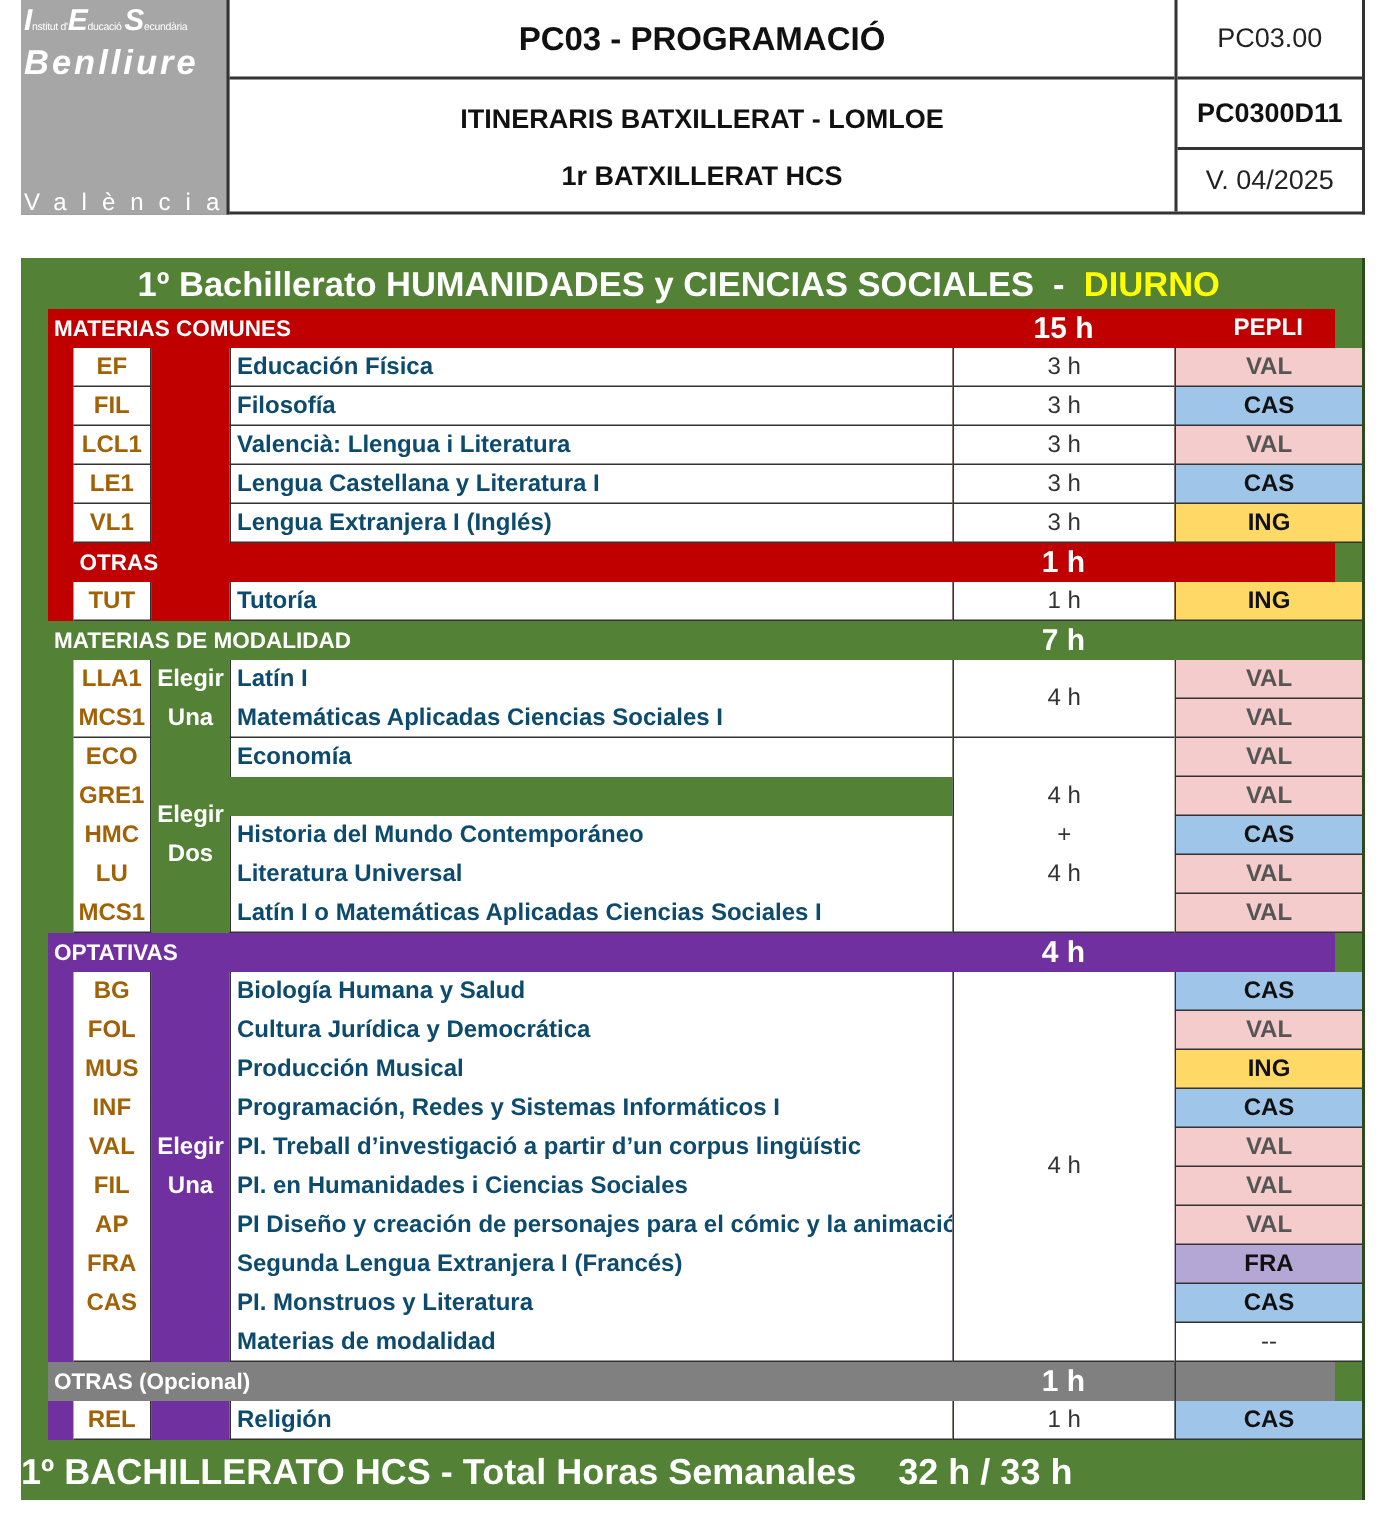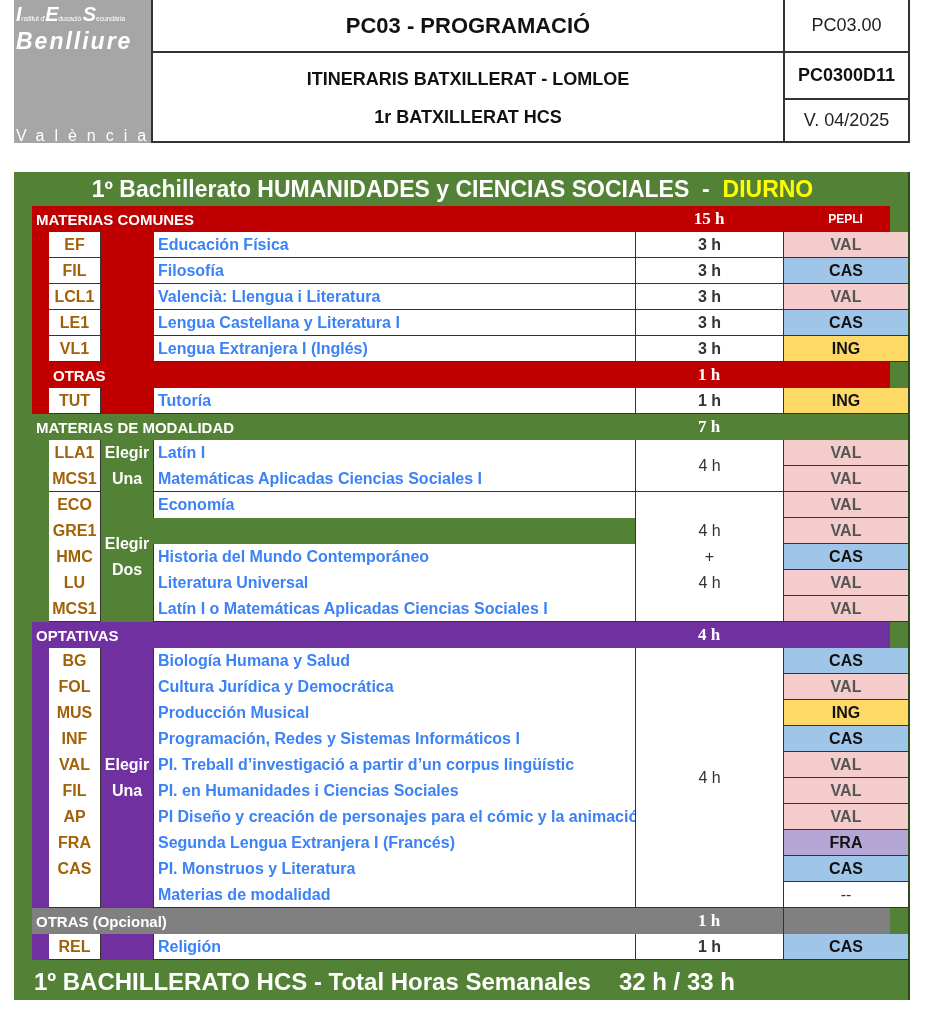--- a/index.html
+++ b/index.html
@@ -19,34 +19,34 @@
   .meta-row { position:absolute; left:0; width:123px; display:flex; align-items:center; justify-content:center; font-size:18px; color:#222; box-sizing:border-box; }
   .meta-r1 { top:0; height:53px; border-bottom:2px solid #333; }
   .meta-r2 { top:53px; height:47px; border-bottom:2px solid #333; font-weight:bold; color:#111; }
   .meta-r3 { top:100px; height:41px; }
 
   
   .frame { position:absolute; left:14px; top:172px; width:896px; height:828px; background:#538135; border-right:2px solid #2d4a1d; box-sizing:border-box; }
   .banner { position:absolute; left:0; top:0; width:877px; height:34px; display:flex; align-items:center; justify-content:center; color:#fff; font-weight:bold; font-size:23px; white-space:pre; }
   .banner .hl { color:#ffff00; }
   .footer { position:absolute; left:0; top:792px; width:894px; height:36px; display:flex; align-items:center; color:#fff; font-weight:bold; font-size:24px; white-space:pre; }
-  .footer .ft-label { margin-left:20px; }
+  .footer .ft-label { }
   .footer .ft-val { margin-left:28px; }
 
   .sec-hdr { position:absolute; height:26px; display:flex; align-items:center; color:#fff; font-weight:bold; font-size:15px; box-sizing:border-box; }
   .sec-hdr .lbl { padding-left:4px; }
-  .sec-hdr .hrs { position:absolute; left:603px; width:148px; text-align:center; font-size:17px;font-family:Liberation Serif, serif; }
-  .sec-hdr .pep { position:absolute; left:751px; width:125px; text-align:center; font-size:12px; }
+  .sec-hdr .hrs { position:absolute; left:603px; width:148px; text-align:center; font-size:20px; }
+  .sec-hdr .pep { position:absolute; left:751px; width:125px; text-align:center; font-size:16px; }
 
   .row { position:absolute; left:35px; width:841px; height:26px; }
   .cell { position:absolute; top:0; height:26px; box-sizing:border-box; display:flex; align-items:center; font-size:16px; }
   .c-code { left:0; width:52px; background:#fff; justify-content:center; font-weight:bold; color:#a16207; border-bottom:1px solid #333; border-right:1px solid #333; }
   .c-badge { left:52px; width:52px; }
-  .c-name { left:104px; width:482px; background:#fff; padding-left:4px; font-weight:bold; color:#3b82f6; white-space:nowrap; overflow:hidden; border-bottom:1px solid #333; border-left:1px solid #333; }
-  .c-hrs { left:586px; width:148px; background:#fff; justify-content:center; color:#333; border-bottom:1px solid #333; border-left:1px solid #333;font-weight:bold; }
+  .c-name { left:104px; width:482px; background:#fff; padding-left:4px; font-weight:bold; color:#0c4a6e; white-space:nowrap; overflow:hidden; border-bottom:1px solid #333; border-left:1px solid #333; }
+  .c-hrs { left:586px; width:148px; background:#fff; justify-content:center; color:#333; border-bottom:1px solid #333; border-left:1px solid #333; }
   .c-pep { left:734px; width:125px; justify-content:center; font-weight:bold; border-bottom:1px solid #333; border-left:1px solid #333; }
   .pep-VAL { background:#f4cccc; color:#555; }
   .pep-CAS { background:#9fc5e8; color:#111; }
   .pep-ING { background:#ffd966; color:#111; }
   .pep-FRA { background:#b4a7d6; color:#111; }
   .pep-NONE { background:#fff; color:#333; font-weight:normal; }
 
   .noborder-b { border-bottom:none !important; }
 
   .group-hrs { position:absolute; background:#fff; display:flex; flex-direction:column; align-items:center; justify-content:center; color:#333; font-size:16px; border-left:1px solid #333; border-bottom:1px solid #333; box-sizing:border-box; line-height:26px; }

